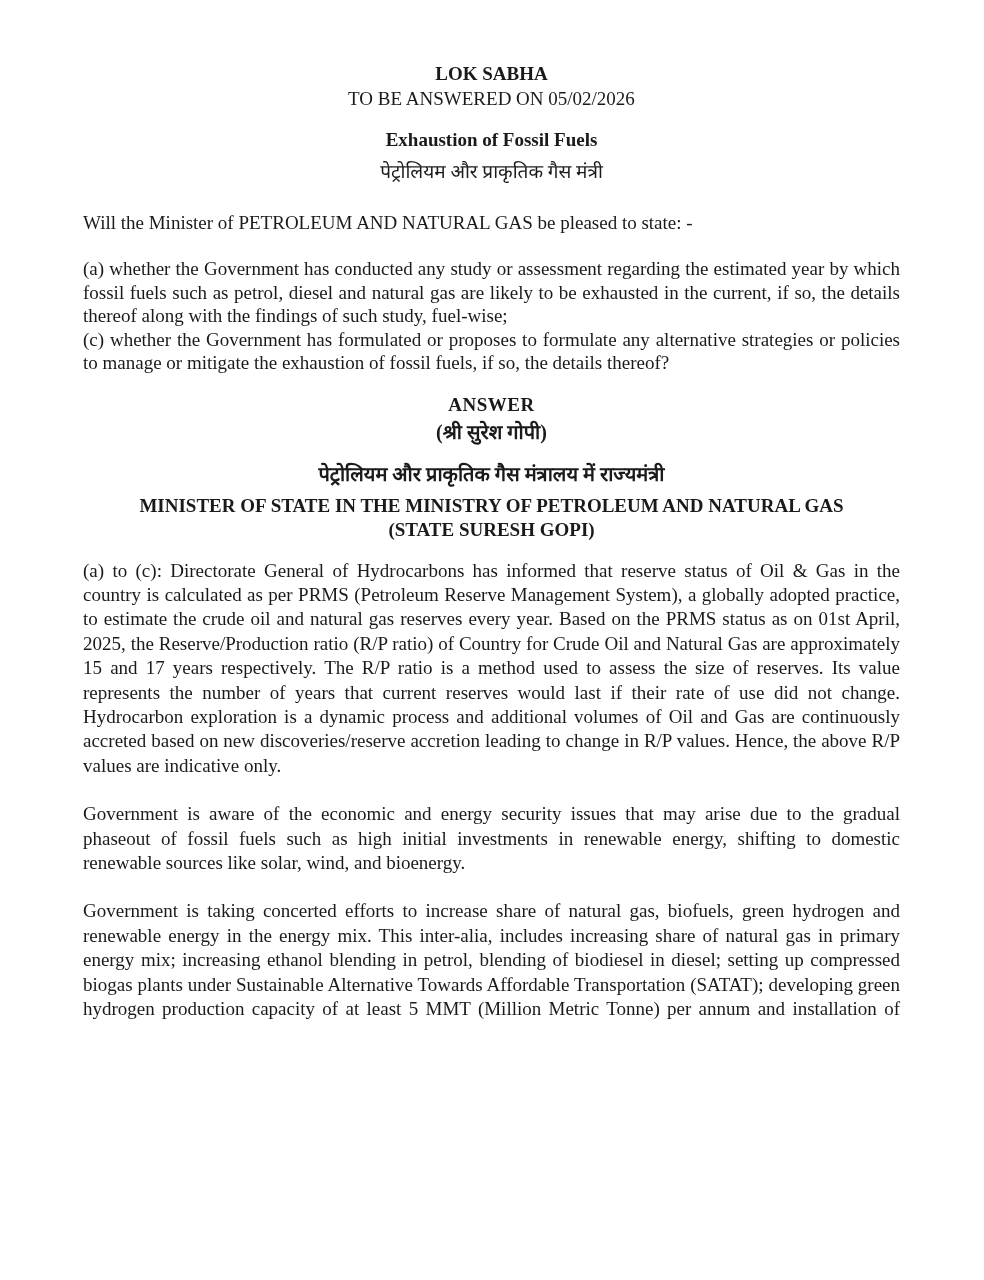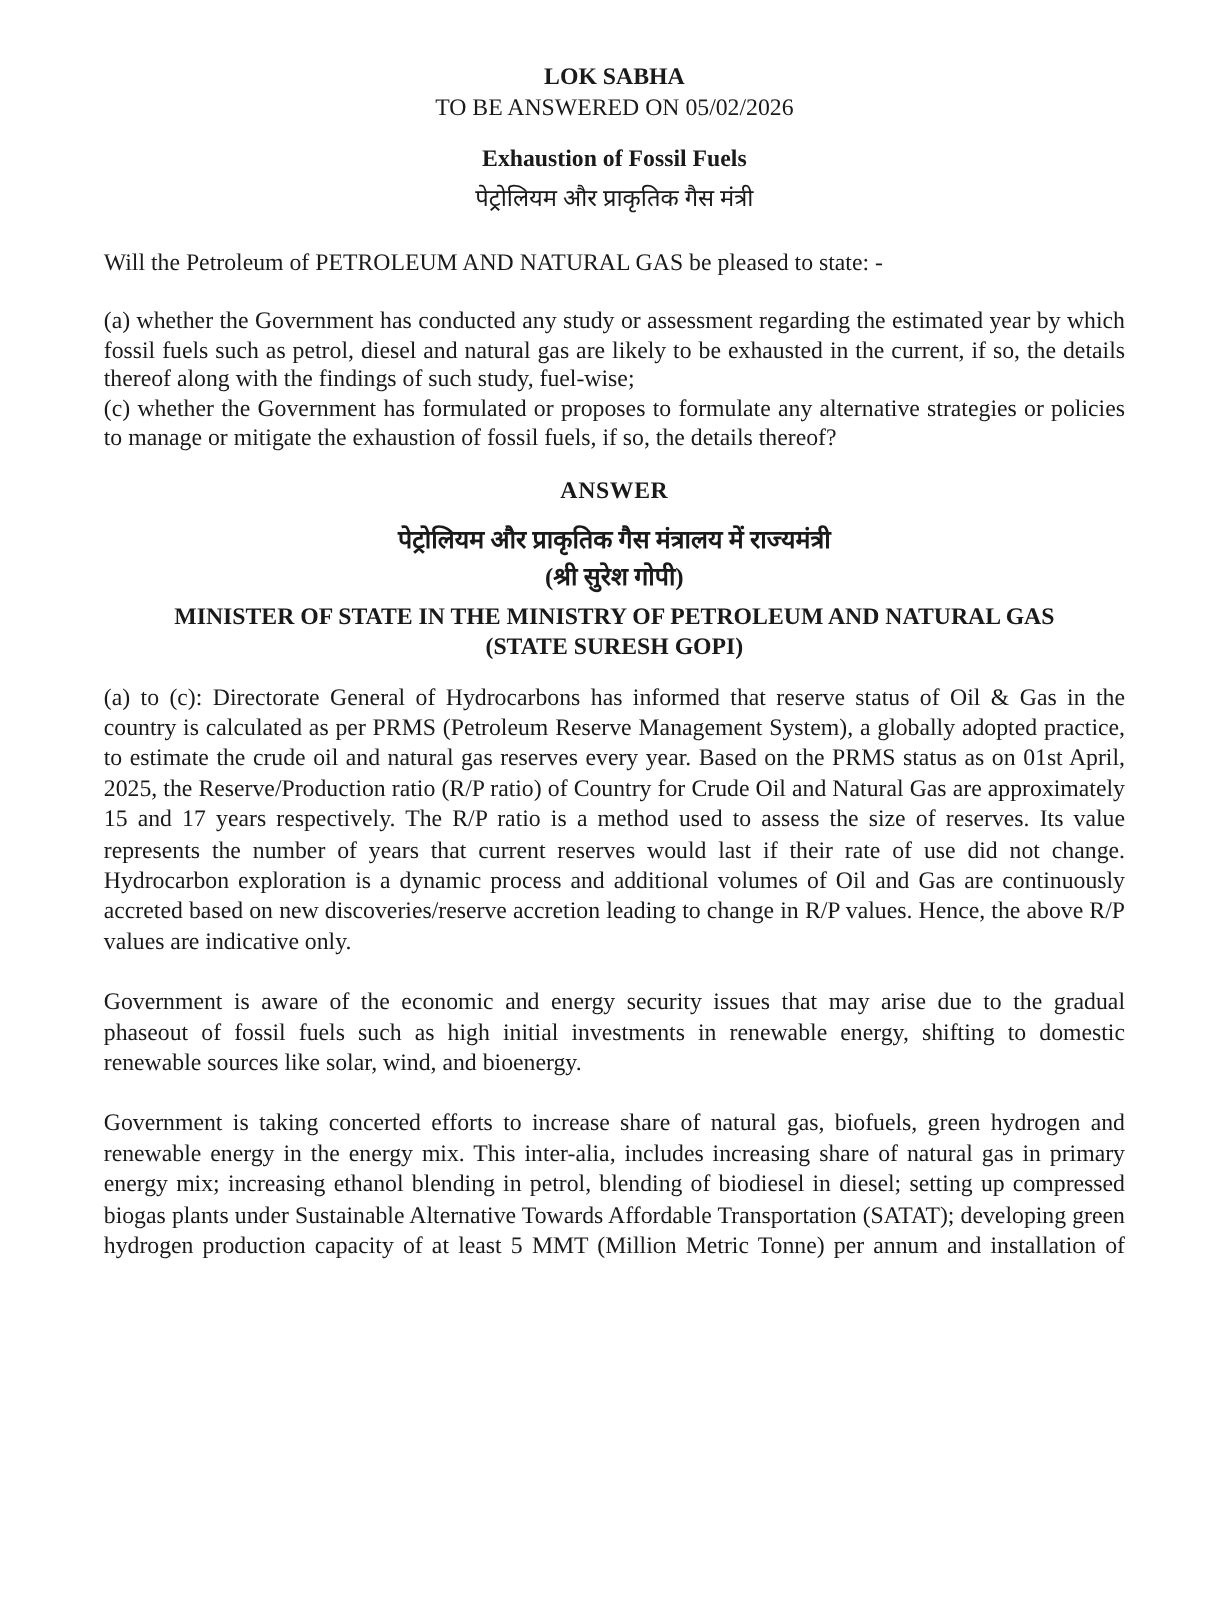--- a/index.html
+++ b/index.html
@@ -1,20 +1,20 @@
 <!DOCTYPE html>
 <html><head>
 <meta charset="utf-8">
 <style>
   html, body { margin: 0; padding: 0; background: #ffffff; }
   .page {
     position: relative;
     width: 984px;
     height: 1009px;
-    margin: 0 auto;
+    margin: 12px auto;
     background: #ffffff;
     color: #1a1a1a;
     font-family: "Liberation Serif", serif;
     font-size: 19px;
     box-sizing: border-box;
     padding: 50px 84px 0 83px;
     overflow: hidden;
   }
   .center { text-align: center; }
   .bold { font-weight: bold; }
@@ -57,31 +57,31 @@
   <header class="doc-header center">
     <div class="bold">LOK SABHA</div>
     <div>TO BE ANSWERED ON 05/02/2026</div>
   </header>
 
   <div class="subject-line center bold">Exhaustion of Fossil Fuels</div>
 
 
   <div class="hindi hindi-minister-q center">पेट्रोलियम और प्राकृतिक गैस मंत्री</div>
 
-  <div class="intro-line">Will the Petroleum of PETROLEUM AND NATURAL GAS be pleased to state: -</div>
+  <div class="intro-line">Will the Minister of PETROLEUM AND NATURAL GAS be pleased to state: -</div>
 
   <div class="q-parts">
     <div class="para">(a) whether the Government has conducted any study or assessment regarding the estimated year by which fossil fuels such as petrol, diesel and natural gas are likely to be exhausted in the current, if so, the details thereof along with the findings of such study, fuel-wise;</div>
     <div class="para">(c) whether the Government has formulated or proposes to formulate any alternative strategies or policies to manage or mitigate the exhaustion of fossil fuels, if so, the details thereof?</div>
   </div>
 
   <div class="answer-heading center bold">ANSWER</div>
 
+  <div class="hindi hindi-ans-2 center bold">(श्री सुरेश गोपी)</div>
   <div class="hindi hindi-ans-1 center bold">पेट्रोलियम और प्राकृतिक गैस मंत्रालय में राज्यमंत्री</div>
-  <div class="hindi hindi-ans-2 center bold">(श्री सुरेश गोपी)</div>
 
   <div class="min-en-1 center bold">MINISTER OF STATE IN THE MINISTRY OF PETROLEUM AND NATURAL GAS</div>
   <div class="min-en-2 center bold">(STATE SURESH GOPI)</div>
 
   <div class="ans-para">(a) to (c): Directorate General of Hydrocarbons has informed that reserve status of Oil &amp; Gas in the country is calculated as per PRMS (Petroleum Reserve Management System), a globally adopted practice, to estimate the crude oil and natural gas reserves every year. Based on the PRMS status as on 01st April, 2025, the Reserve/Production ratio (R/P ratio) of Country for Crude Oil and Natural Gas are approximately 15 and 17 years respectively. The R/P ratio is a method used to assess the size of reserves. Its value represents the number of years that current reserves would last if their rate of use did not change. Hydrocarbon exploration is a dynamic process and additional volumes of Oil and Gas are continuously accreted based on new discoveries/reserve accretion leading to change in R/P values. Hence, the above R/P values are indicative only.</div>
   <div class="ans-para">Government is aware of the economic and energy security issues that may arise due to the gradual phaseout of fossil fuels such as high initial investments in renewable energy, shifting to domestic renewable sources like solar, wind, and bioenergy.</div>
   <div class="ans-para">Government is taking concerted efforts to increase share of natural gas, biofuels, green hydrogen and renewable energy in the energy mix. This inter-alia, includes increasing share of natural gas in primary energy mix; increasing ethanol blending in petrol, blending of biodiesel in diesel; setting up compressed biogas plants under Sustainable Alternative Towards Affordable Transportation (SATAT); developing green hydrogen production capacity of at least 5 MMT (Million Metric Tonne) per annum and installation of Alternate FuelStations (EV charging). This will enhance self- reliance and reduce risks related to global price volatility and supply disruptions.</div>
 
   <div class="stars">******</div>
 

